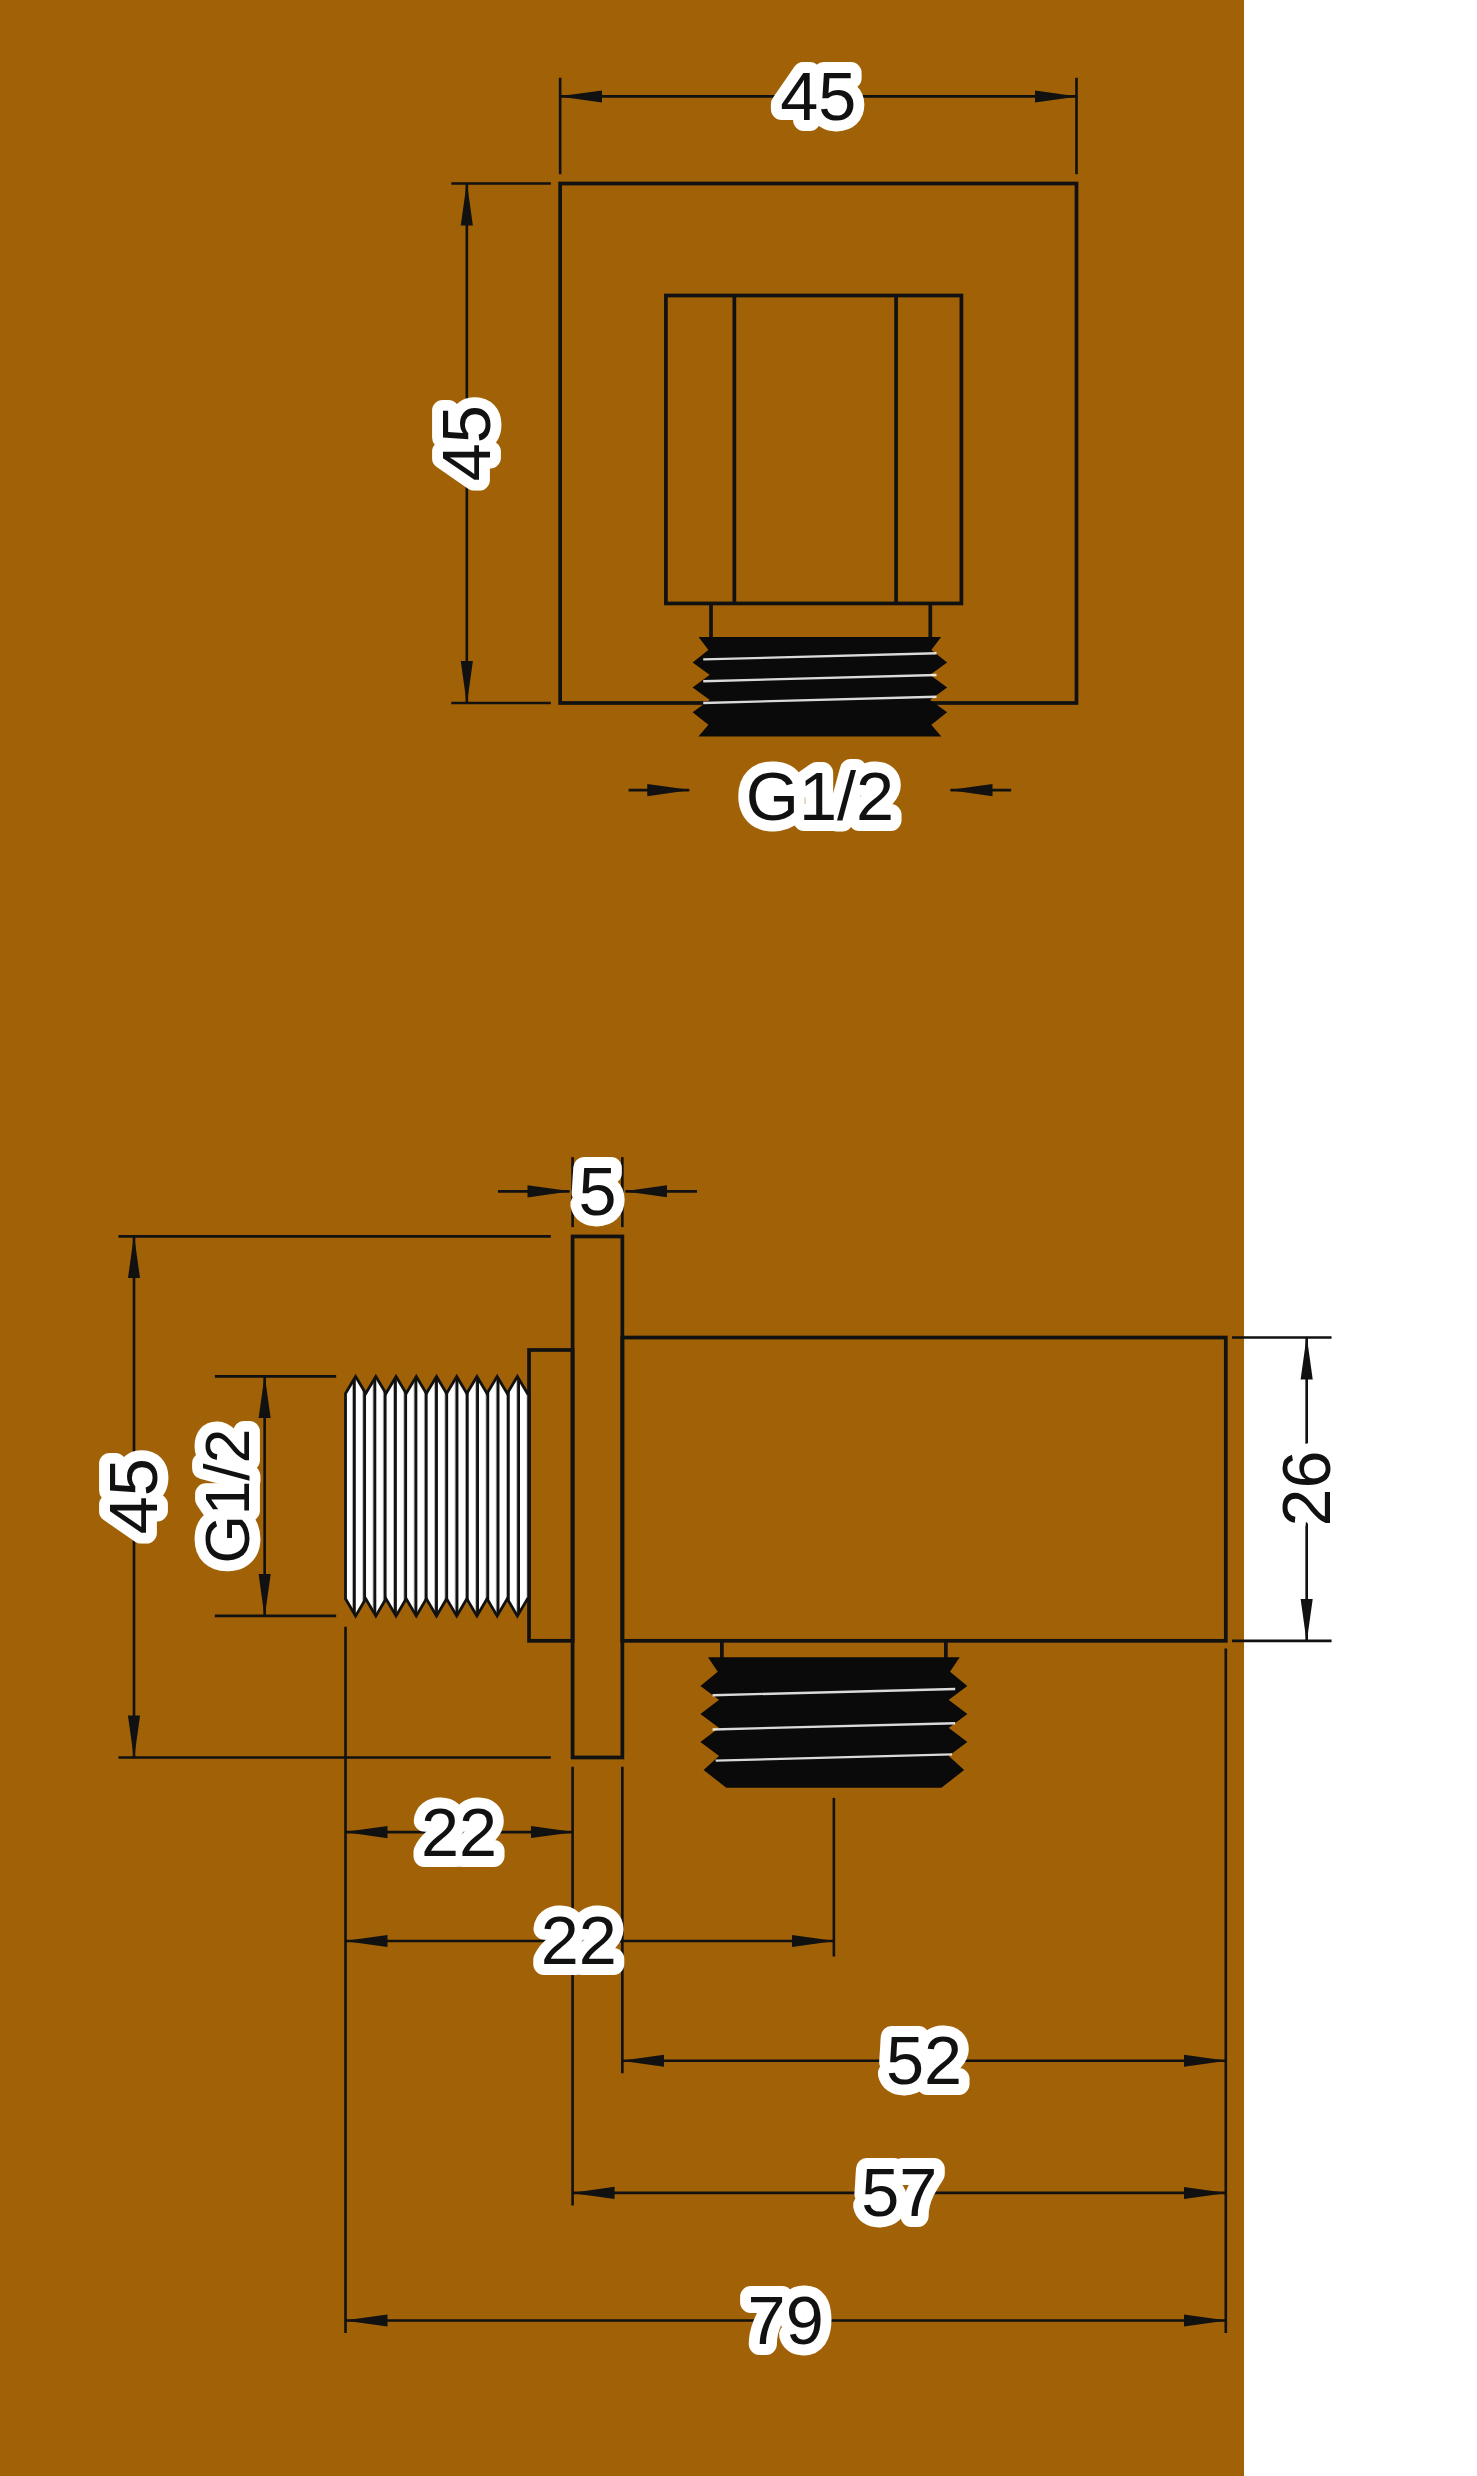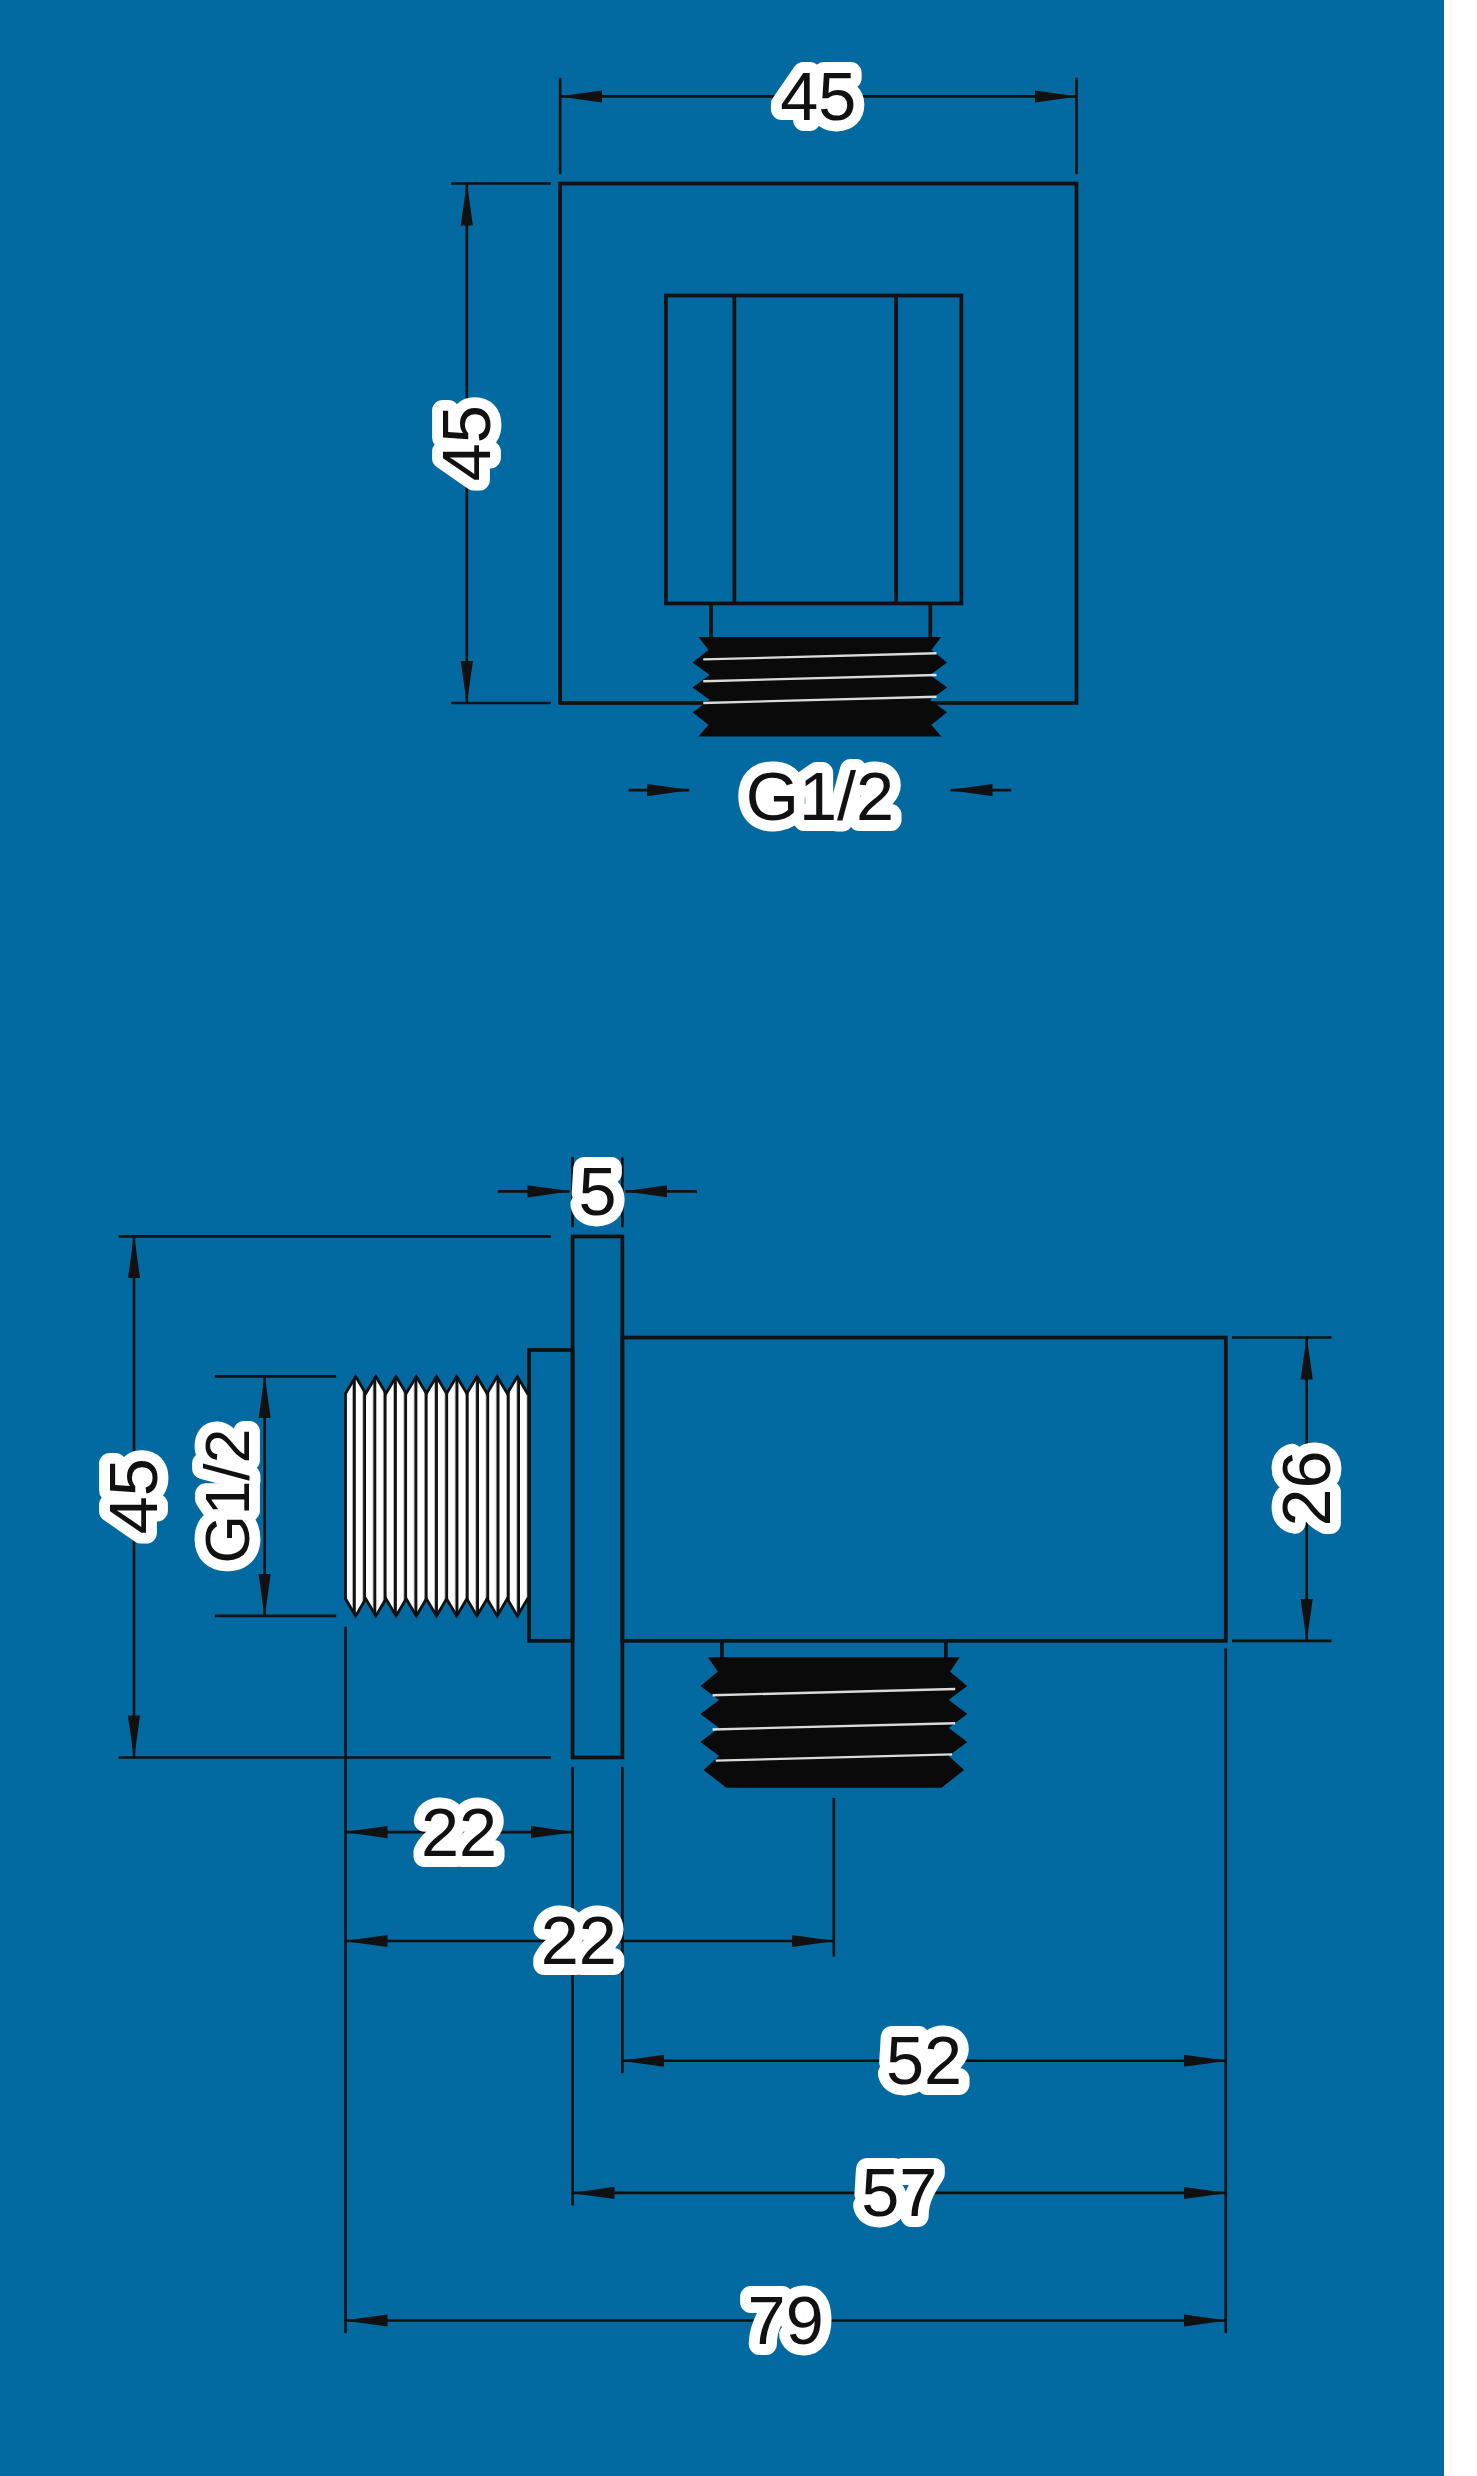--- a/index.html
+++ b/index.html
@@ -6,23 +6,23 @@
     margin: 0;
     padding: 0;
     background: #ffffff;
   }
   body {
     width: 1478px;
     height: 2476px;
     font-family: "Liberation Sans", sans-serif;
   }
   .drawing-wrap {
-    width: 1444px;
+    width: 1244px;
     height: 2476px;
-    background: #0369a1;
+    background: #a16207;
   }
   svg { display: block; }
 
   .obj {
     fill: none;
     stroke: #111111;
     stroke-width: 2.4;
     stroke-linejoin: miter;
   }
   .thin {

